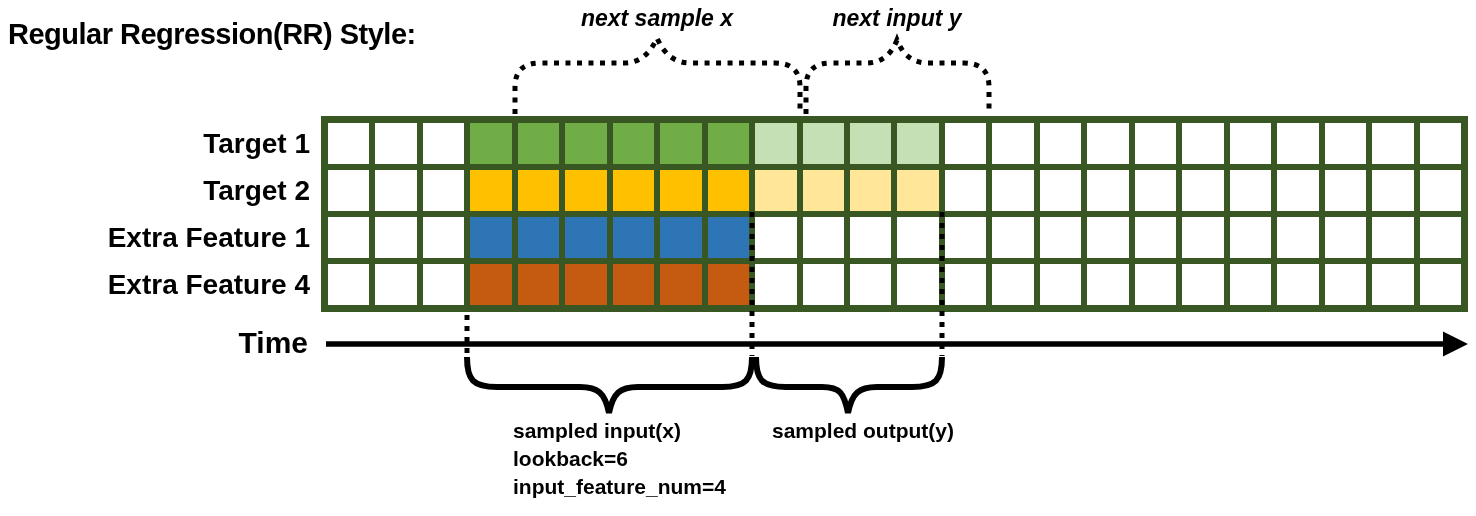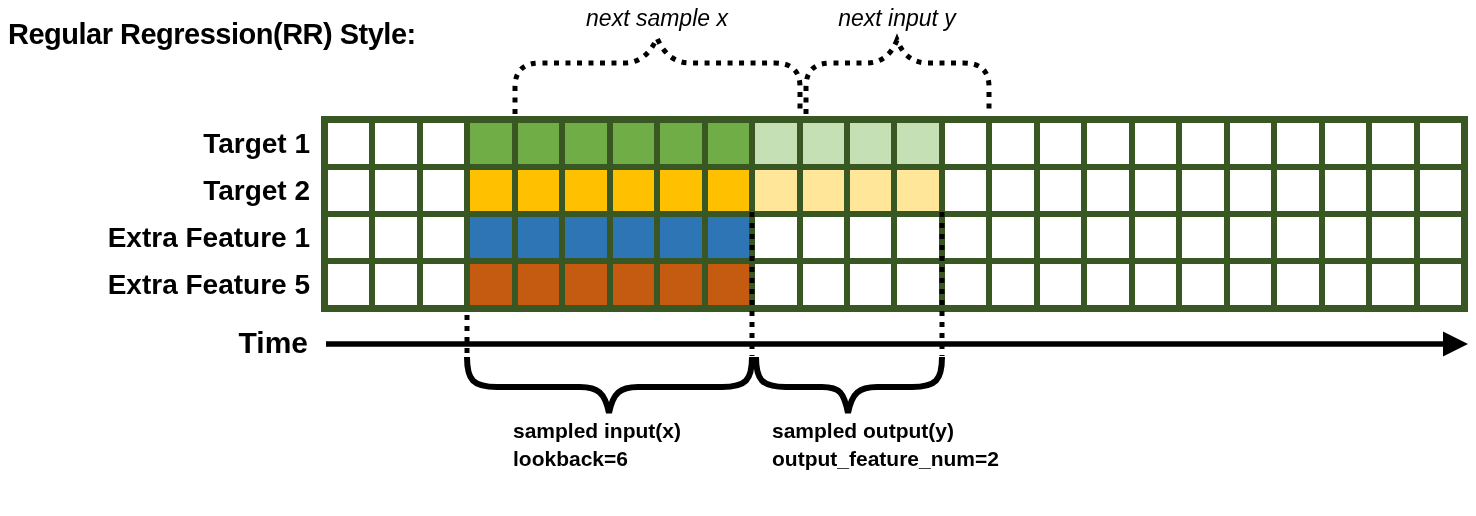--- a/index.html
+++ b/index.html
@@ -6,21 +6,21 @@
   body{
     width:1476px;height:516px;position:relative;background:#ffffff;
     font-family:"Liberation Sans",sans-serif;color:#000;overflow:hidden;
   }
   .title{
     position:absolute;left:8px;top:18px;
     font-size:29px;font-weight:700;letter-spacing:-0.5px;white-space:nowrap;
   }
   .top-label{
     position:absolute;top:5px;width:260px;text-align:center;
-    font-style:italic;font-size:23px;font-weight:400;white-space:nowrap;
+    font-style:italic;font-size:23px;font-weight:700;white-space:nowrap;
   }
   #next-sample-x{left:527px;}
   #next-sample-y{left:767px;}
   #grid{
     position:absolute;left:321px;top:116px;width:1147px;height:196px;
     display:grid;gap:6px;padding:7px;box-sizing:border-box;
   }
   .cell{min-width:0;min-height:0;}
   .row-label{
     position:absolute;left:0;width:310px;height:41px;line-height:41px;
@@ -43,21 +43,21 @@
 
 <div class="title">Regular Regression(RR) Style:</div>
 
 <div class="top-label" id="next-sample-x">next sample x</div>
 <div class="top-label" id="next-sample-y">next input y</div>
 
 <div id="row-labels">
     <div class="row-label" style="top: 123px;">Target 1</div>
     <div class="row-label" style="top: 170px;">Target 2</div>
     <div class="row-label" style="top: 217px;">Extra Feature 1</div>
-    <div class="row-label" style="top: 264px;">Extra Feature 5</div>
+    <div class="row-label" style="top: 264px;">Extra Feature 4</div>
   </div>
 
 <div id="grid" style="background: rgb(56, 87, 35); grid-template-columns: repeat(24, 1fr);">
     <div class="cell" style="background: rgb(255, 255, 255);"></div>
     <div class="cell" style="background: rgb(255, 255, 255);"></div>
     <div class="cell" style="background: rgb(255, 255, 255);"></div>
     <div class="cell" style="background: rgb(112, 173, 71);"></div>
     <div class="cell" style="background: rgb(112, 173, 71);"></div>
     <div class="cell" style="background: rgb(112, 173, 71);"></div>
     <div class="cell" style="background: rgb(112, 173, 71);"></div>
@@ -150,25 +150,25 @@
     <div class="cell" style="background: rgb(255, 255, 255);"></div>
     <div class="cell" style="background: rgb(255, 255, 255);"></div>
     <div class="cell" style="background: rgb(255, 255, 255);"></div>
   </div>
 
 <div class="time-label">Time</div>
 
 <div class="caption" id="caption-input">
   <div>sampled input(x)</div>
   <div>lookback=6</div>
+  <div>input_feature_num=4</div>
 </div>
 
 <div class="caption" id="caption-output">
   <div>sampled output(y)</div>
-  <div>output_feature_num=2</div>
 </div>
 
 <svg id="overlay" width="1476" height="516" viewBox="0 0 1476 516">
 
   <path d="M 515 114 L 515 87 Q 515 63 540 63 L 624 63 Q 646 63 657 38 Q 668 63 690 63 L 775 63 Q 800 63 800 87 L 800 114" fill="none" stroke="#000" stroke-width="5" stroke-dasharray="5 6.5"></path>
 
   <path d="M 806 114 L 806 87 Q 806 63 831 63 L 866 63 Q 888 63 897 40 Q 906 63 928 63 L 964 63 Q 989 63 989 87 L 989 114" fill="none" stroke="#000" stroke-width="5" stroke-dasharray="5 6.5"></path>
 
   <path d="M 467 315 L 467 356" fill="none" stroke="#000" stroke-width="5" stroke-dasharray="5 6"></path>
   <path d="M 752 212 L 752 356" fill="none" stroke="#000" stroke-width="5" stroke-dasharray="5 6"></path>

